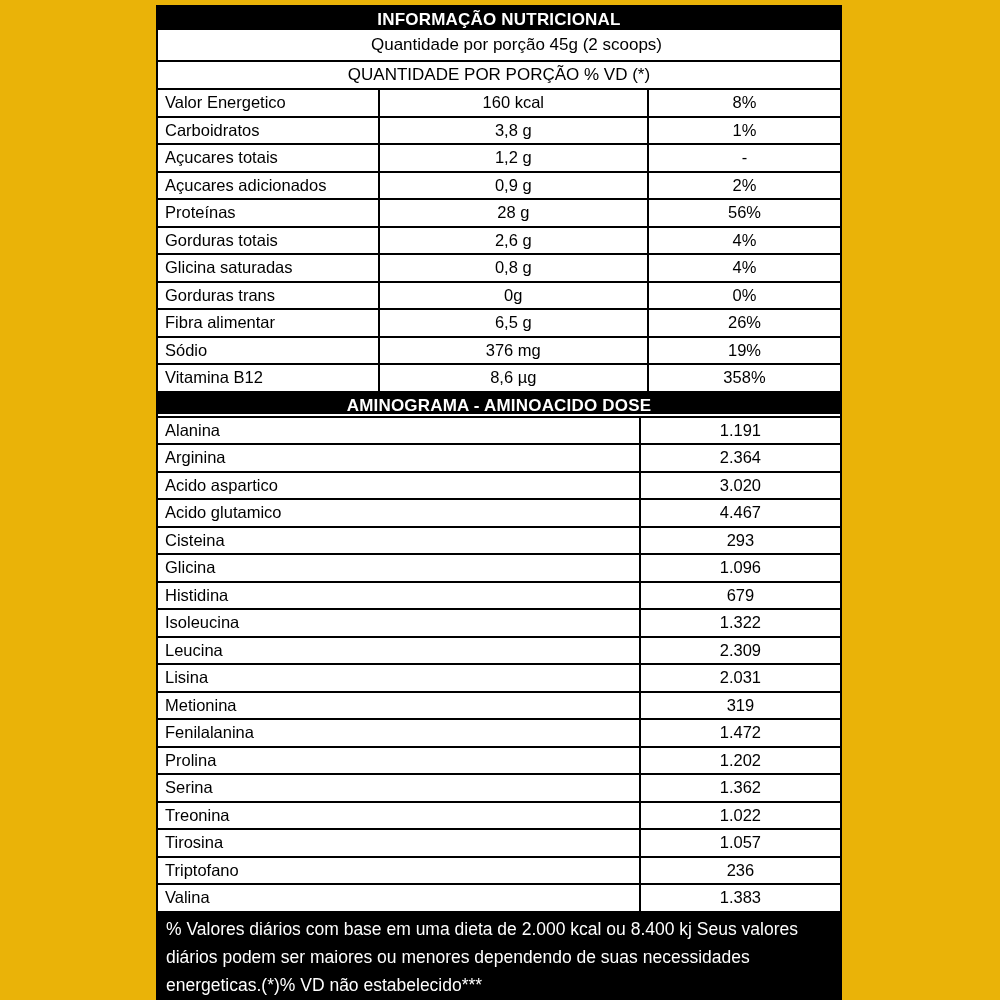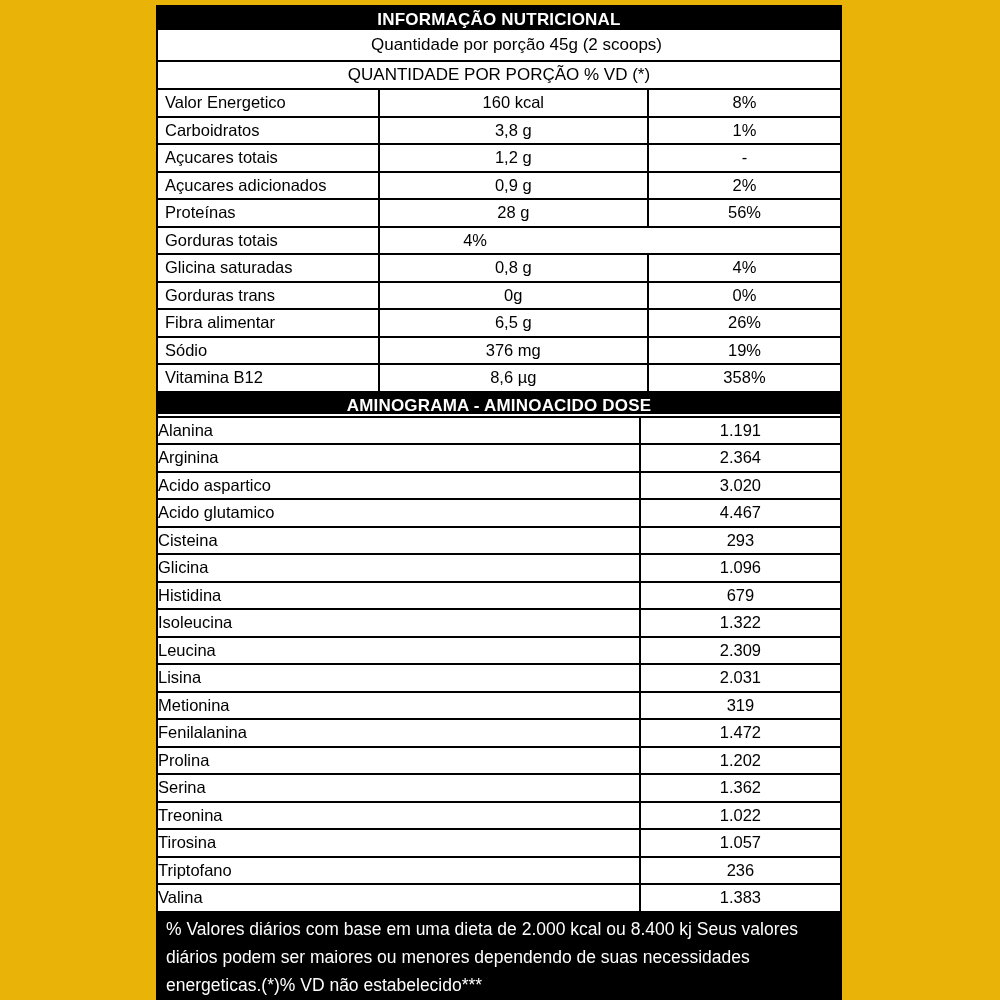--- a/index.html
+++ b/index.html
@@ -44,21 +44,21 @@
     display: flex;
     border-top: 2px solid #000000;
     height: 27.5px;
     line-height: 25px;
     font-size: 16.5px;
   }
   .nrow .c1 { width: 32.2%; text-align: left; padding-left: 7px; }
   .nrow .c2 { width: 39.5%; text-align: center; border-left: 2px solid #000000; }
   .nrow .c3 { width: 28.3%; text-align: center; border-left: 2px solid #000000; }
 
-  .arow .c1 { width: 70.5%; text-align: left; }
+  .arow .c1 { width: 70.5%; text-align: left; padding-left: 7px; }
   .arow .c2 { width: 29.5%; text-align: center; border-left: 2px solid #000000; }
 
   .footnote {
     background: #000000;
     color: #ffffff;
     border-top: 2px solid #000000;
     font-size: 17.5px;
     line-height: 28px;
     padding: 2px 8px 4px 8px;
     min-height: 85px;
@@ -104,20 +104,21 @@
         </div>
 
         <div class="nrow">
           <div class="c1">Proteínas</div>
           <div class="c2">28 g</div>
           <div class="c3">56%</div>
         </div>
 
         <div class="nrow">
           <div class="c1">Gorduras totais</div>
+          <div class="c2">2,6 g</div>
           <div class="c3">4%</div>
         </div>
 
         <div class="nrow">
           <div class="c1">Glicina saturadas</div>
           <div class="c2">0,8 g</div>
           <div class="c3">4%</div>
         </div>
 
         <div class="nrow">

